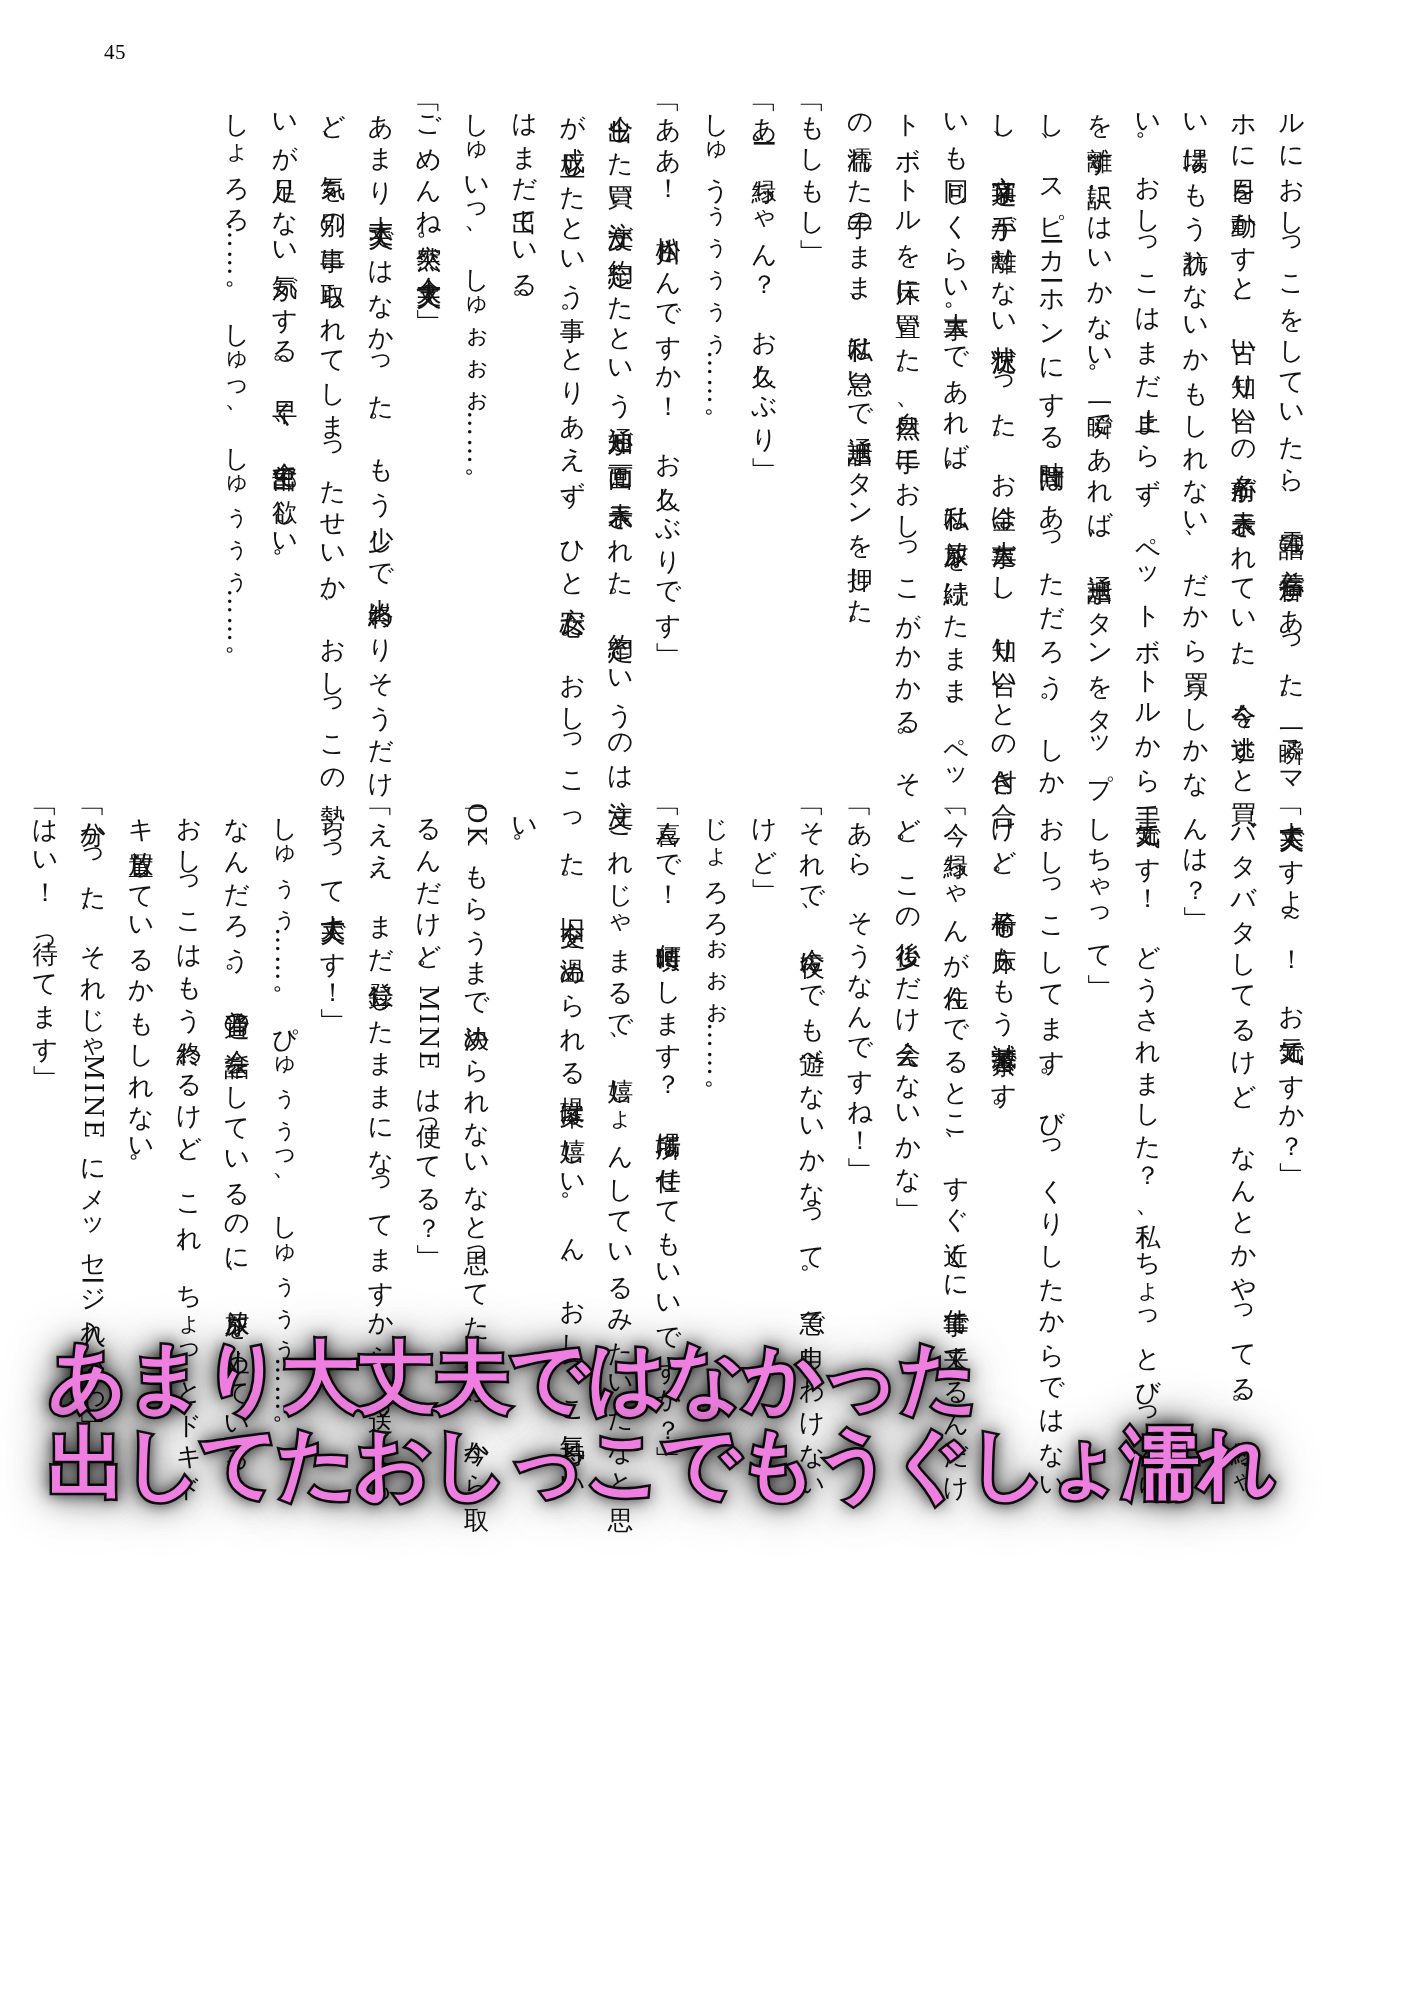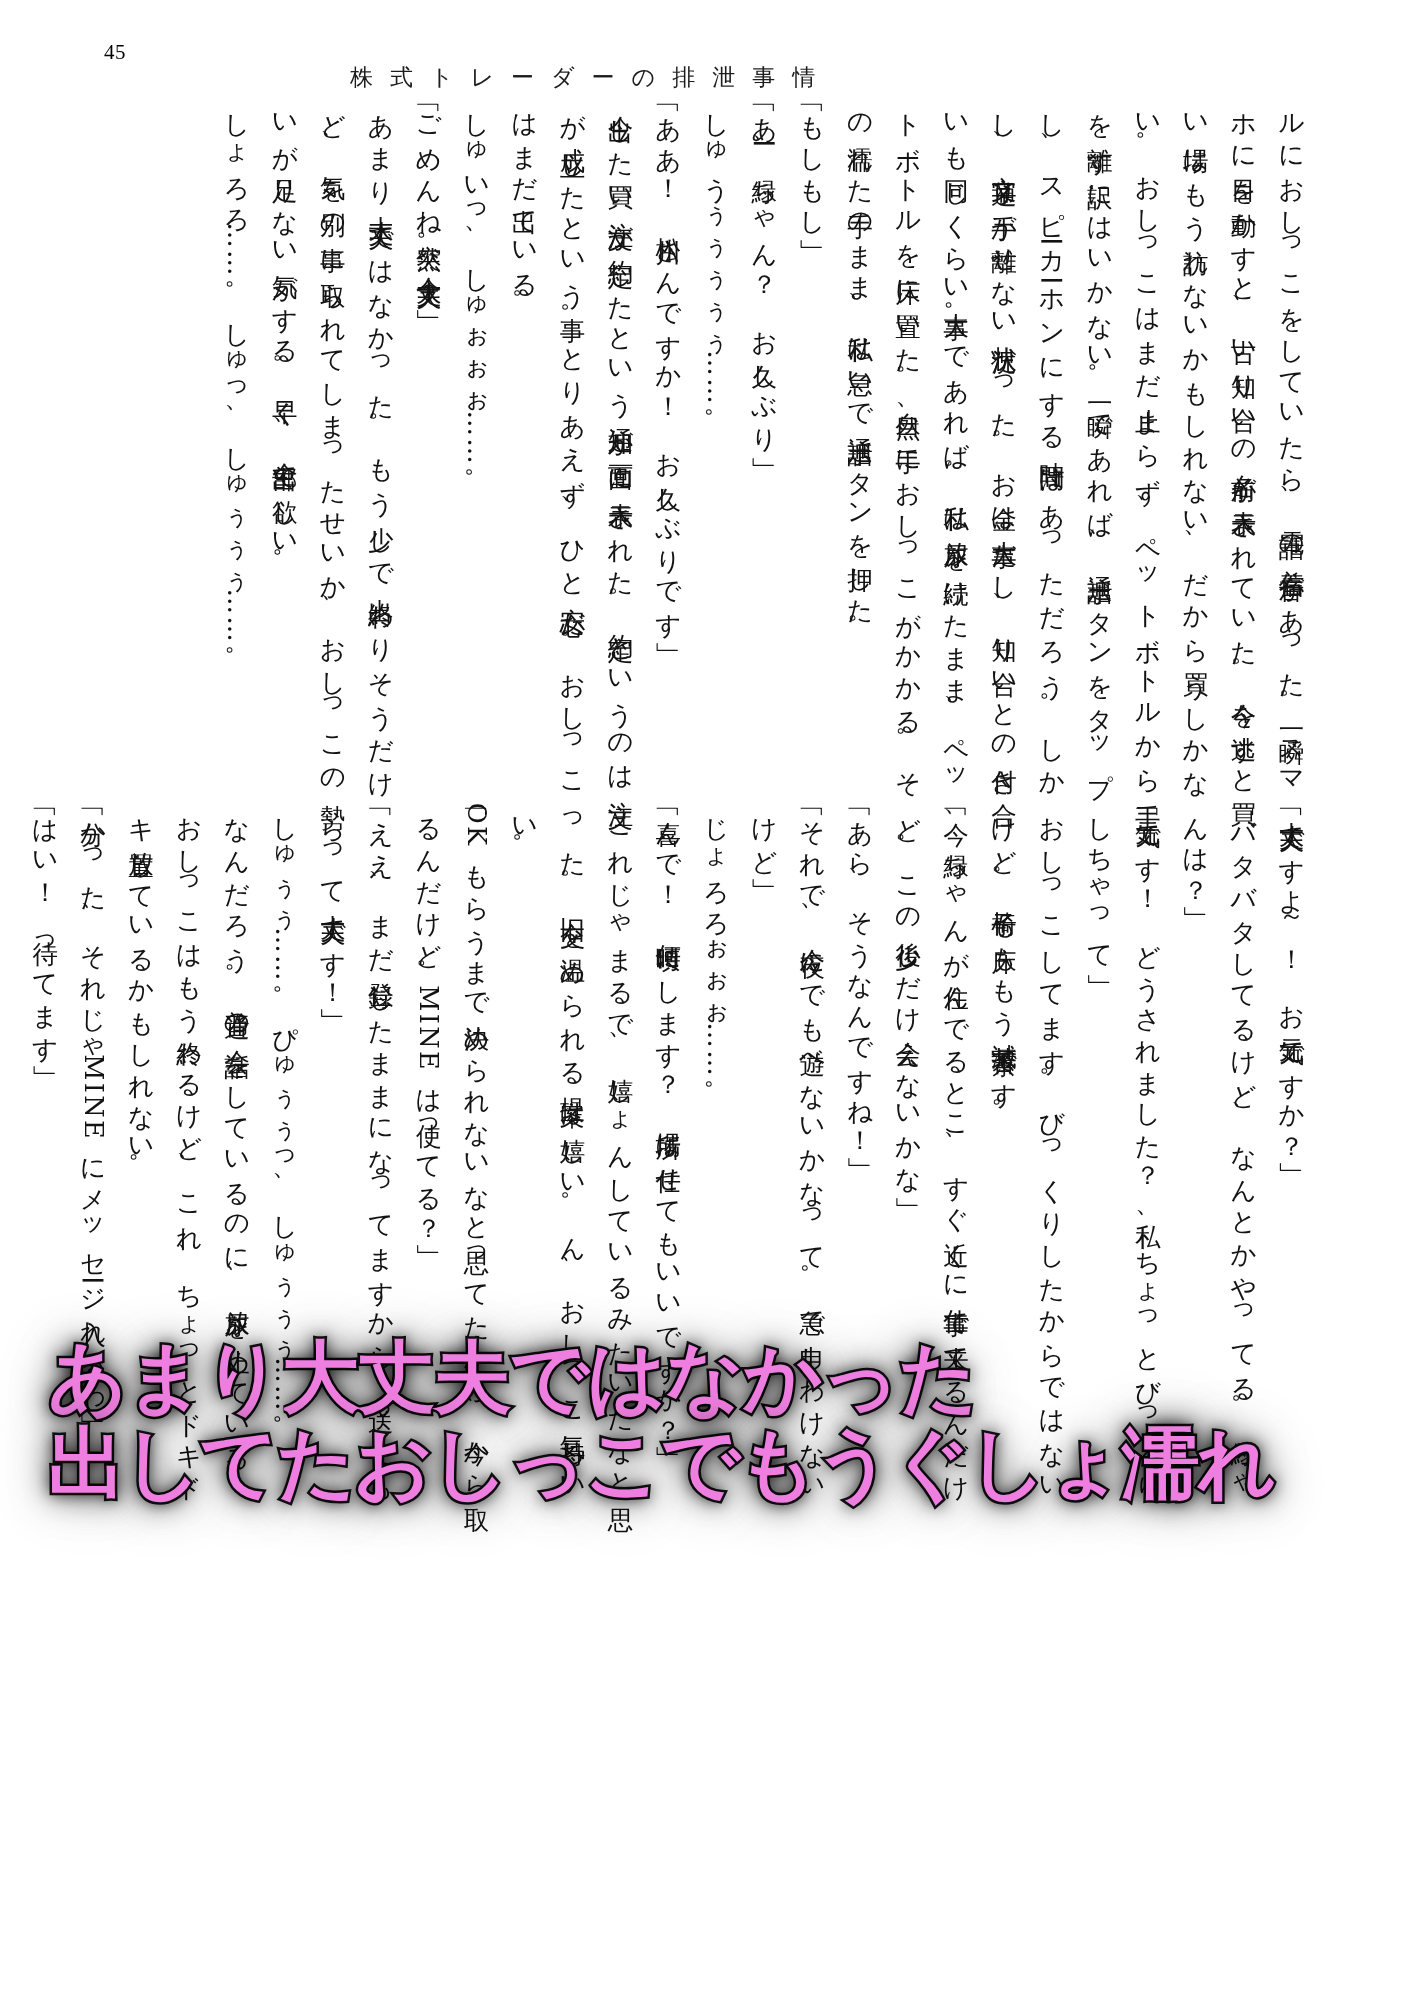--- a/index.html
+++ b/index.html
@@ -112,21 +112,20 @@
     margin-top: 6px;
   }
 </style>
 </head>
 <body>
 
 <div id="page">
 
   <div class="page-number">45</div>
 
-  <div class="running-head">株式トレーダーの排泄事情</div>
 
   <div class="vblock" id="block-a">
       <p>ルにおしっこをしていたら、電話の着信音があった。一瞬スマホに目を動かすと、古い知り合いの名前が表示されていた。今を逃すと買い場はもう訪れないかもしれない、だから買うしかない。おしっこはまだ止まらず、ペットボトルから手を離す訳にはいかない。一瞬であれば、通話ボタンをタップし、スピーカーホンにする時間はあっただろう。しかし、文字通り手が離せない状況だった。お金は大事だし、知り合いとの付き合いも同じくらい大事。であれば。私は放尿を続けたまま、ペットボトルを床に置いた。自然、手におしっこがかかる。その濡れた手のまま、私は急いで通話ボタンを押した。</p>
       <p>「もしもし」</p>
       <p>「あー、緑ちゃん？　お久しぶり」</p>
       <p>しゅうぅぅぅぅぅ……。</p>
       <p>「ああ！　松川さんですか！　お久しぶりです」</p>
       <p>今出した買い注文が約定したという通知が画面に表示された。約定というのは注文が成立したという事。とりあえず、ひと安心だ。おしっこはまだ出ている。</p>
       <p>しゅいっ、しゅぉぉぉ……。</p>
       <p>「ごめんね突然。今大丈夫？」</p>

